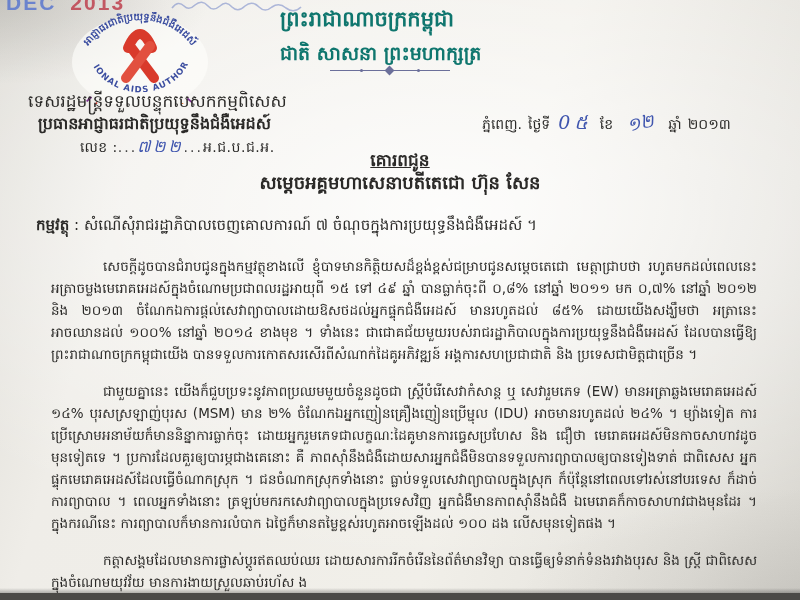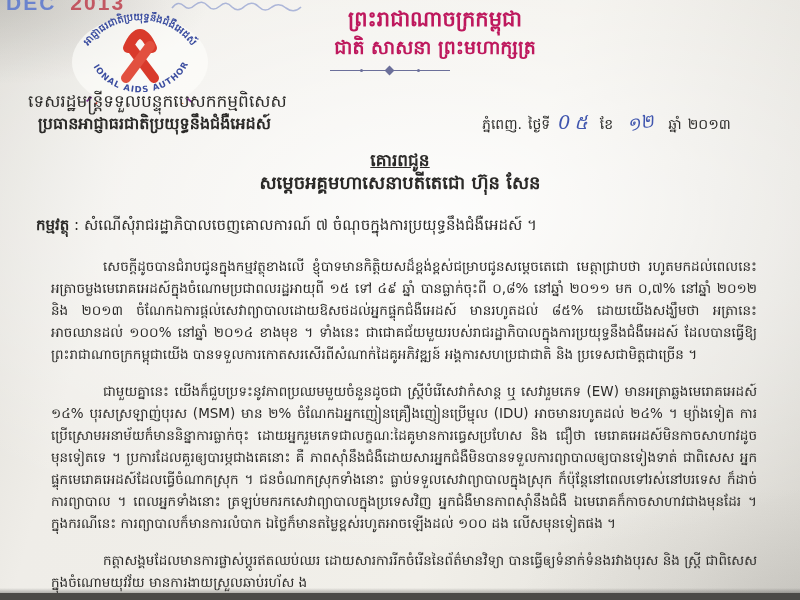--- a/index.html
+++ b/index.html
@@ -20,23 +20,23 @@
     background:linear-gradient(180deg,rgba(0,0,0,0),rgba(60,60,58,.35));}
 
   
   .stamp{position:absolute;left:6px;top:-9px;font-size:21px;font-weight:bold;letter-spacing:2px;
     font-family:"Liberation Sans",sans-serif;white-space:nowrap;}
   .stamp .m{color:#5a77cf;opacity:.85;}
   .stamp .y{color:#c04a56;margin-left:14px;opacity:.9;}
   .stamp-squiggle{position:absolute;left:170px;top:-2px;opacity:.75;}
 
   
-  .kh-header{position:absolute;left:280px;top:6px;width:310px;text-align:center;color:#be185d;}
+  .kh-header{position:absolute;left:280px;top:6px;width:310px;text-align:left;color:#0f766e;}
   .kh-header .l1{font-size:21px;font-weight:bold;line-height:26px;}
-  .kh-header .l2{font-size:19px;font-weight:bold;line-height:26px;margin-top:2px;}
+  .kh-header .l2{font-size:19px;font-weight:bold;line-height:26px;margin-top:8px;}
   .divider{position:absolute;left:330px;top:66px;width:120px;height:10px;}
   .divider .bar{position:absolute;top:4px;left:0;right:0;border-top:1.5px solid #6b6f9a;}
   .divider .gem{position:absolute;top:1px;left:50%;width:7px;height:7px;margin-left:-4px;
     background:#6b6f9a;transform:rotate(45deg);}
   .divider .dot{position:absolute;top:3px;width:3px;height:3px;border-radius:50%;background:#6b6f9a;}
   .divider .dl{left:30px;} .divider .dr{right:30px;}
 
   
   .logo{position:absolute;left:62px;top:12px;width:156px;height:92px;}
 
@@ -117,20 +117,23 @@
   <g data-interactable="false">
     <text font-size="11" letter-spacing="1.5">
       <textPath href="#arcPeople" startOffset="50%" text-anchor="middle"><tspan fill="#7b2d8e">╻</tspan><tspan fill="#c0392b">╻</tspan><tspan fill="#e67e22">╻</tspan><tspan fill="#2c5aa0">╻</tspan><tspan fill="#7b2d8e">╻</tspan><tspan fill="#b03a2e">╻</tspan><tspan fill="#d35400">╻</tspan><tspan fill="#1f618d">╻</tspan><tspan fill="#7d3c98">╻</tspan><tspan fill="#c0392b">╻</tspan><tspan fill="#e67e22">╻</tspan><tspan fill="#2c5aa0">╻</tspan><tspan fill="#922b21">╻</tspan><tspan fill="#d35400">╻</tspan><tspan fill="#7b2d8e">╻</tspan></textPath>
     </text>
   </g>
 </svg>
 
 <div class="sender" data-interactable="false">
   <div class="t1" data-interactable="false">ទេសរដ្ឋមន្ត្រីទទួលបន្ទុកបេសកកម្មពិសេស</div>
   <div class="t2" data-interactable="false">ប្រធានអាជ្ញាធរជាតិប្រយុទ្ធនឹងជំងឺអេដស៍</div>
+  <div class="refline" data-interactable="false">
+    <span data-interactable="false">លេខ :</span><span class="dots" data-interactable="false">...</span><span class="hw" data-interactable="false">៧២២</span><span class="dots" data-interactable="false">...</span><span data-interactable="false">អ.ជ.ប.ជ.អ.</span>
+  </div>
 </div>
 
 <div class="dateline" data-interactable="false">
   <span data-interactable="false">ភ្នំពេញ.</span><span class="gap"></span><span data-interactable="false">ថ្ងៃទី</span><span class="hw hw-day" data-interactable="false">0៥</span><span data-interactable="false">ខែ</span><span class="hw hw-month" data-interactable="false">១២</span><span data-interactable="false">ឆ្នាំ</span><span class="gap"></span><span data-interactable="false">២០១៣</span>
 </div>
 
 <div class="salutation" data-interactable="false">
   <div class="to" data-interactable="false">គោរពជូន</div>
   <div class="a1" data-interactable="false">សម្តេចអគ្គមហាសេនាបតីតេជោ ហ៊ុន សែន</div>
 </div>

